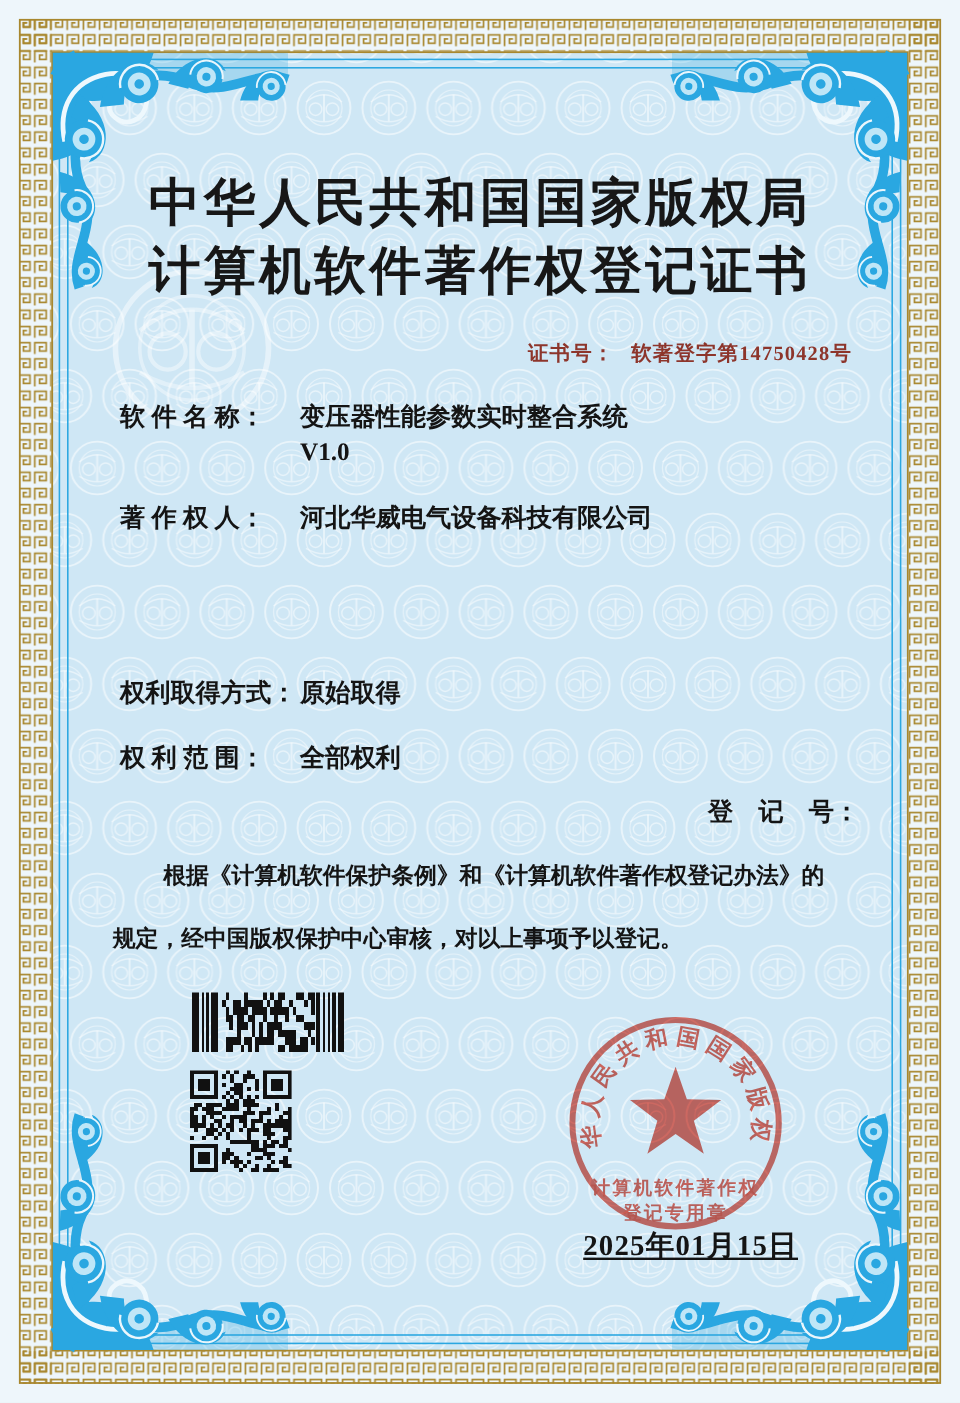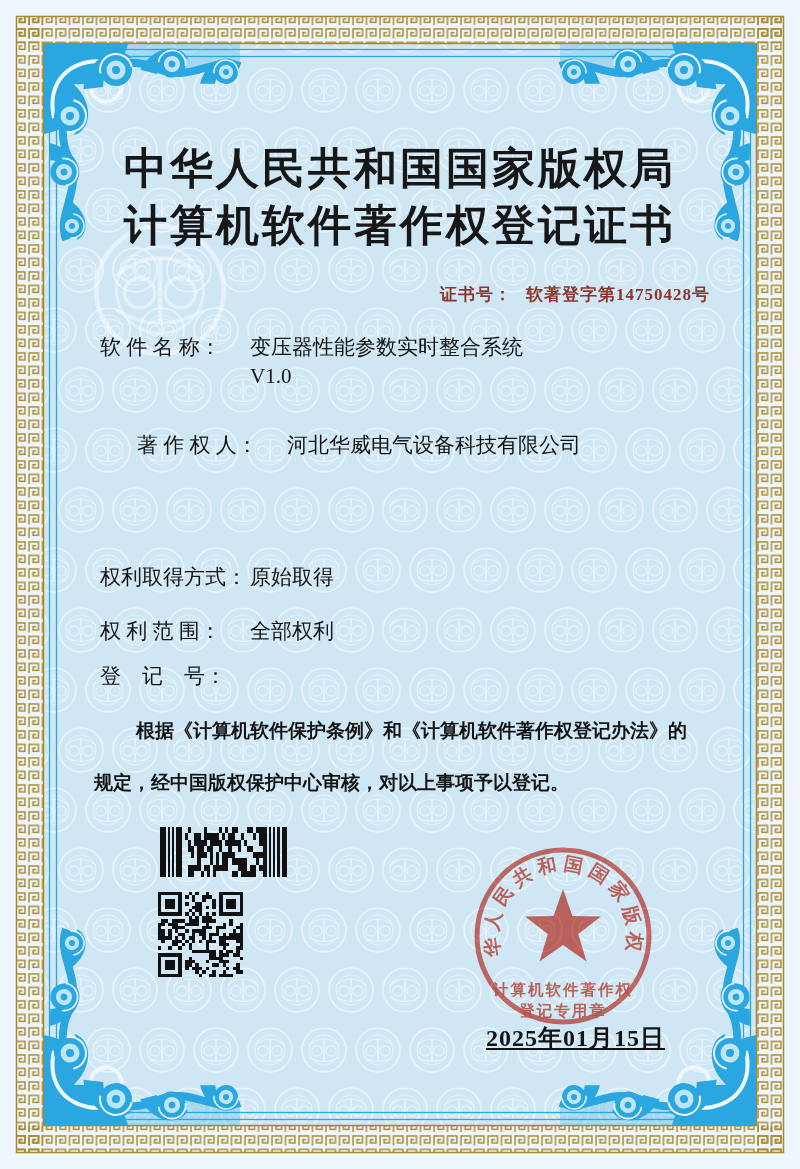--- a/index.html
+++ b/index.html
@@ -11,24 +11,24 @@
   .title{position:absolute;left:0;width:800px;text-align:center;
          font-weight:bold;font-size:43px;letter-spacing:3px;color:#171717;}
   .title.l1{top:140px;}
   .title.l2{top:197px;}
 
   .certno{position:absolute;top:283px;right:90px;font-size:17px;font-weight:bold;
           letter-spacing:1px;}
   .certno .val{margin-left:14px;}
 
   .row{position:absolute;left:100px;width:640px;display:flex;
-       font-size:21px;font-weight:normal;line-height:29px;}
+       font-size:21px;font-weight:bold;line-height:29px;}
   .row .lbl{flex:0 0 150px;}
   .row .val{flex:1;}
-  .r1{top:333px;} .r2{top:431px;margin-left:37px;} .r3{top:563px;} .r4{top:617px;justify-content:space-between;} .r5{top:662px;}
+  .r1{top:333px;} .r2{top:417px;} .r3{top:563px;} .r4{top:617px;justify-content:space-between;} .r5{top:662px;justify-content:flex-end;}
 
   .body-text{position:absolute;left:94px;top:705px;width:620px;
              font-size:19px;font-weight:bold;line-height:52px;}
   .body-text .ln1{text-indent:42px;}
 
   .barcode{position:absolute;left:160px;top:827px;width:127px;height:50px;}
   .qrcode{position:absolute;left:158px;top:892px;width:85px;height:85px;}
 
   .seal{position:absolute;left:451px;top:827px;width:224px;height:224px;
         z-index:3;mix-blend-mode:multiply;opacity:.92;}

